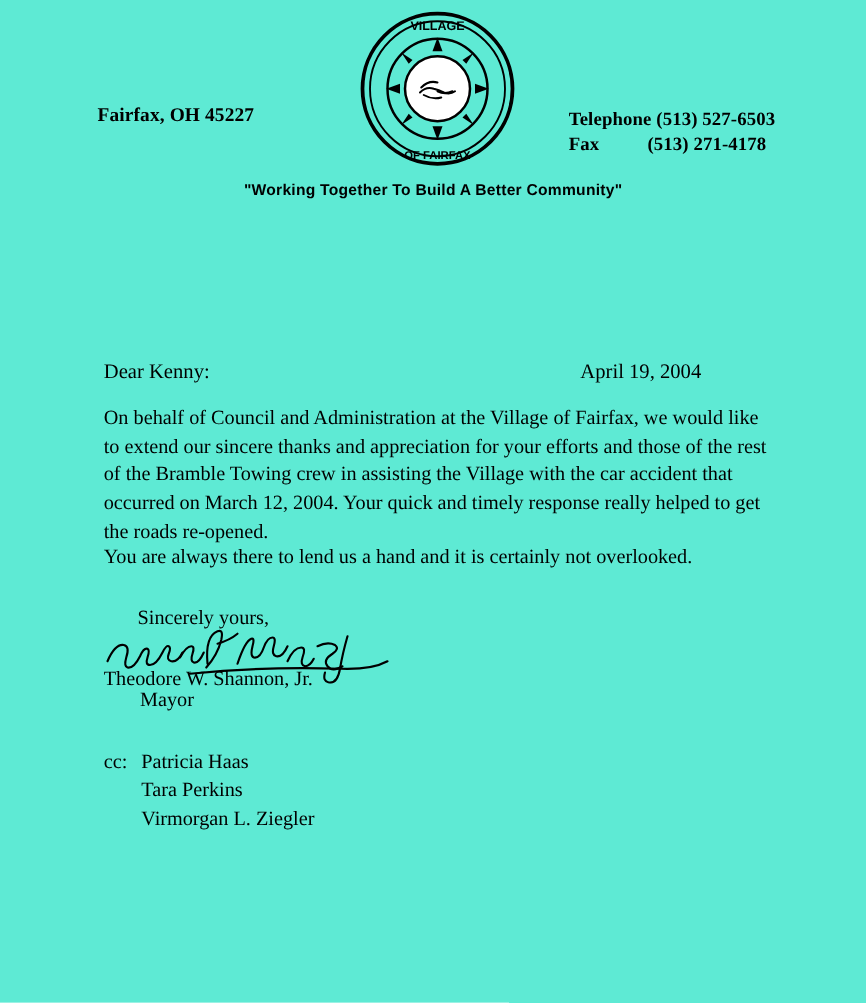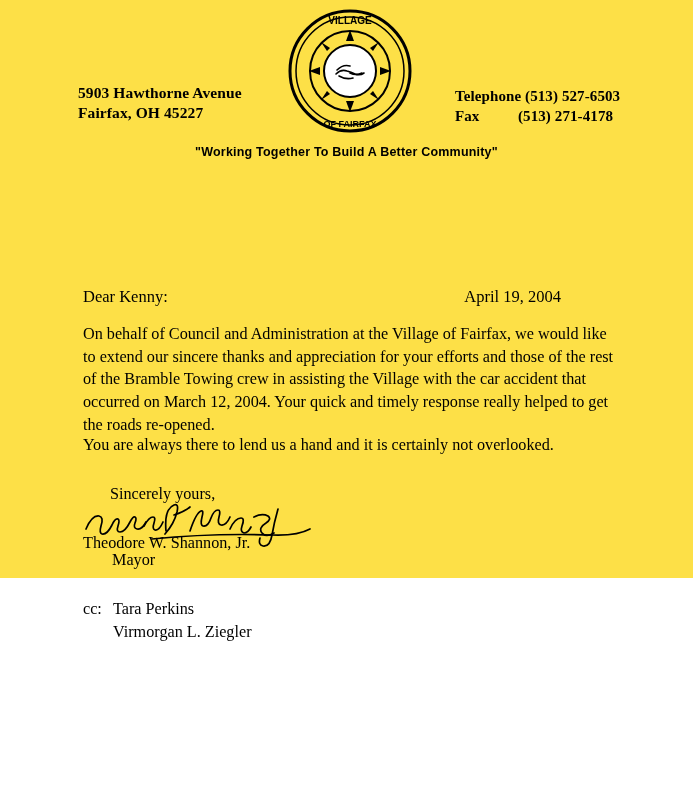--- a/index.html
+++ b/index.html
@@ -12,22 +12,22 @@
     height: 802px;
     position: relative;
     font-family: "Liberation Serif", serif;
     color: #000000;
     overflow: hidden;
   }
 
   .page {
     position: relative;
     width: 693px;
-    height: 578px;
-    background: #fde047;
+    height: 802px;
+    background: #5eead4;
   }
 
   
   .letterhead {
     position: relative;
     height: 170px;
   }
 
   .seal {
     position: absolute;
@@ -193,21 +193,20 @@
           <path d="M50 62 q6 -6 13 -4"></path>
           <path d="M63 65 q6 3 12 0"></path>
           <path d="M52 68 q7 4 14 2"></path>
         </g>
         <text x="63" y="16" font-family="Liberation Sans, sans-serif" font-size="10" font-weight="bold" text-anchor="middle" fill="#000">VILLAGE</text>
         <text x="63" y="119" font-family="Liberation Sans, sans-serif" font-size="9" font-weight="bold" text-anchor="middle" fill="#000">OF FAIRFAX</text>
       </svg>
     </div>
 
     <div class="addr-left">
-      <div>5903 Hawthorne Avenue</div>
       <div>Fairfax, OH  45227</div>
     </div>
 
     <div class="addr-right">
       <div class="row">Telephone (513) 527-6503</div>
       <div class="row">Fax          (513) 271-4178</div>
     </div>
 
     <div class="motto">"Working Together To Build A Better Community"</div>
   </div>
@@ -239,19 +238,20 @@
         </g>
       </svg>
     </div>
 
     <div class="sig-name">Theodore W. Shannon, Jr.</div>
     <div class="sig-title">Mayor</div>
 
     <div class="cc-block">
       <span class="cc-label">cc:</span>
       <ul class="cc-list">
+        <li class="first">Patricia Haas</li>
         <li>Tara Perkins</li>
         <li>Virmorgan L. Ziegler</li>
       </ul>
     </div>
 
   </div>
 </div>
 
 </body></html>

